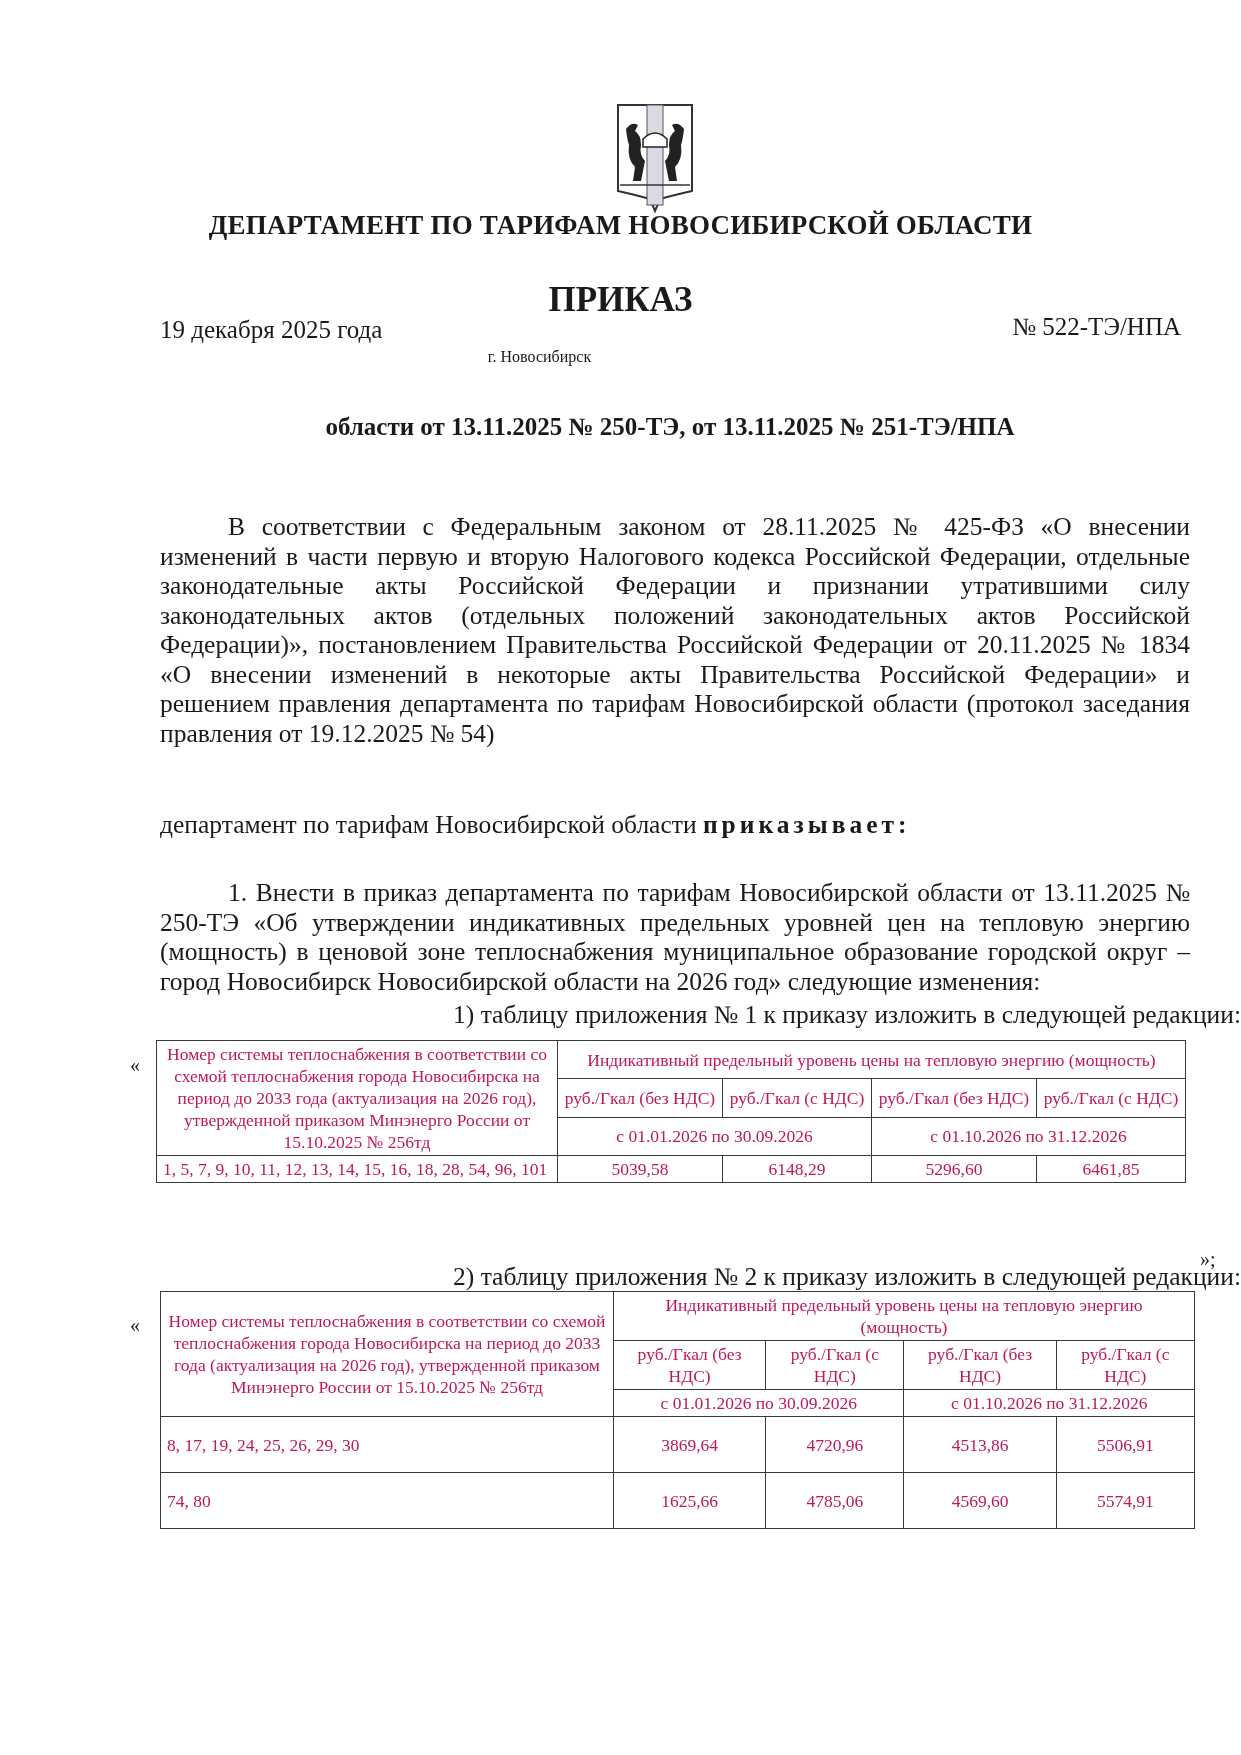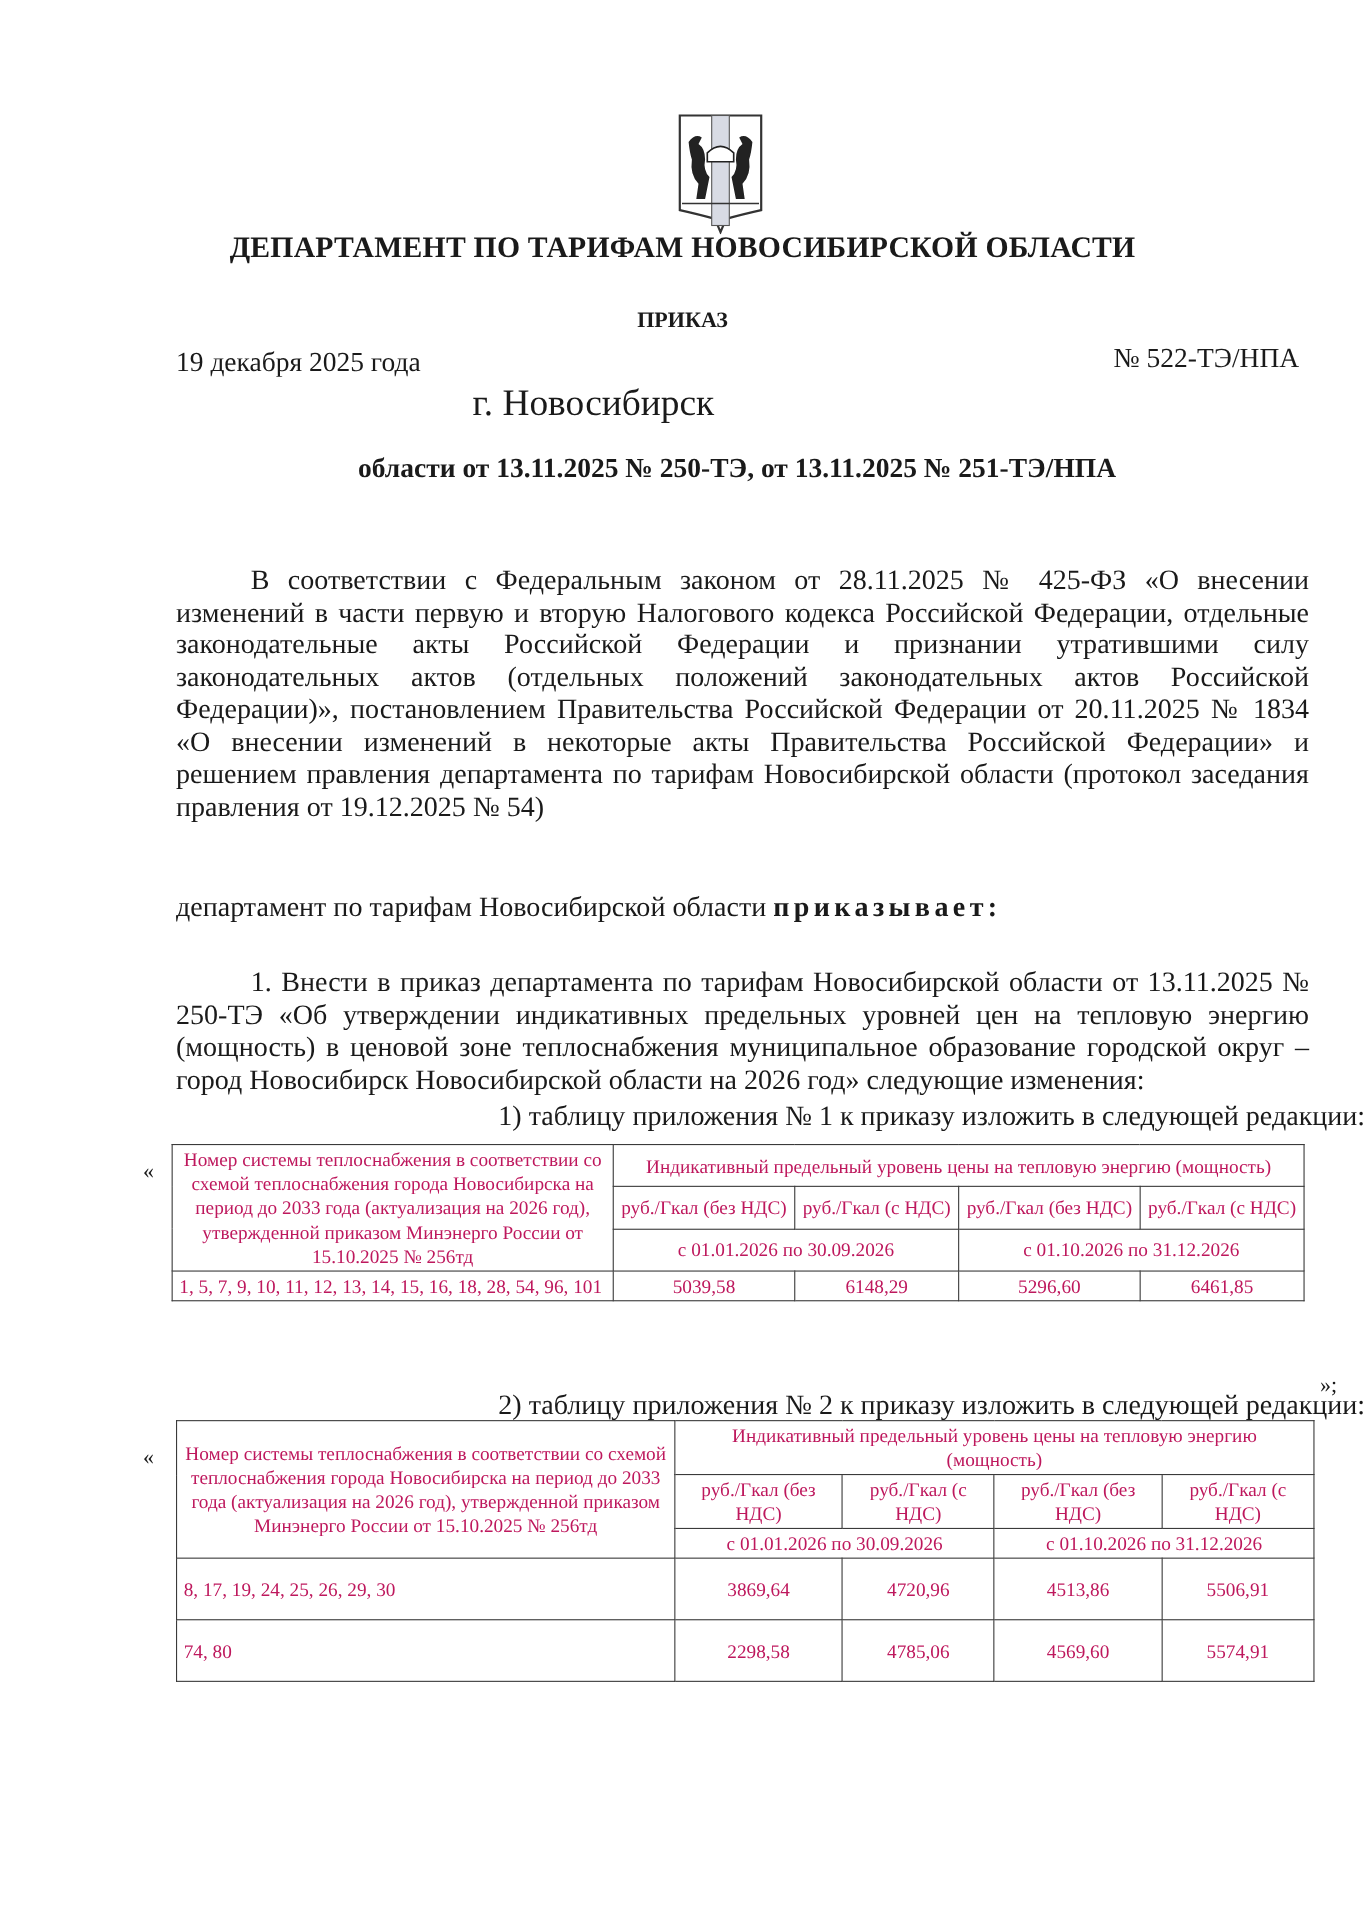--- a/index.html
+++ b/index.html
@@ -8,25 +8,25 @@
       font-family: "Liberation Serif", "DejaVu Serif", serif; color: #1a1a1a;
     }
     .abs { position: absolute; }
     .emblem { left: 616px; top: 103px; width: 78px; height: 110px; }
     .dept-title {
       left: 0; width: 1241px; top: 210px; text-align: center;
       font-weight: bold; font-size: 27px; letter-spacing: 0.2px;
     }
     .order-title {
       left: 0; width: 1241px; top: 280px; text-align: center;
-      font-weight: bold; font-size: 20px;
+      font-weight: bold; font-size: 35px;
     }
     .order-date { left: 160px; top: 316px; font-size: 25px; }
     .order-number { right: 60px; top: 313px; font-size: 25px; }
-    .order-city { left: 0; width: 1079px; top: 348px; text-align: center; font-size: 34px; }
+    .order-city { left: 0; width: 1079px; top: 348px; text-align: center; font-size: 16px; }
     .subject {
       left: 150px; width: 1040px; top: 410px; text-align: center;
       font-weight: bold; font-size: 25px; line-height: 34px;
     }
     .body-text {
       left: 160px; width: 1030px; font-size: 25.5px; line-height: 29.5px;
       text-align: justify;
     }
     .p1 { top: 512px; text-indent: 68px; }
     .p-dept { top: 810px; text-align: left; }
@@ -139,19 +139,19 @@
   </tr>
   <tr style="height:56px">
     <td class="left">8, 17, 19, 24, 25, 26, 29, 30</td>
     <td>3869,64</td>
     <td>4720,96</td>
     <td>4513,86</td>
     <td>5506,91</td>
   </tr>
   <tr style="height:56px">
     <td class="left">74, 80</td>
-    <td>2298,58</td>
+    <td>1625,66</td>
     <td>4785,06</td>
     <td>4569,60</td>
     <td>5574,91</td>
   </tr>
 </tbody>
   </table>
 
 </body></html>

